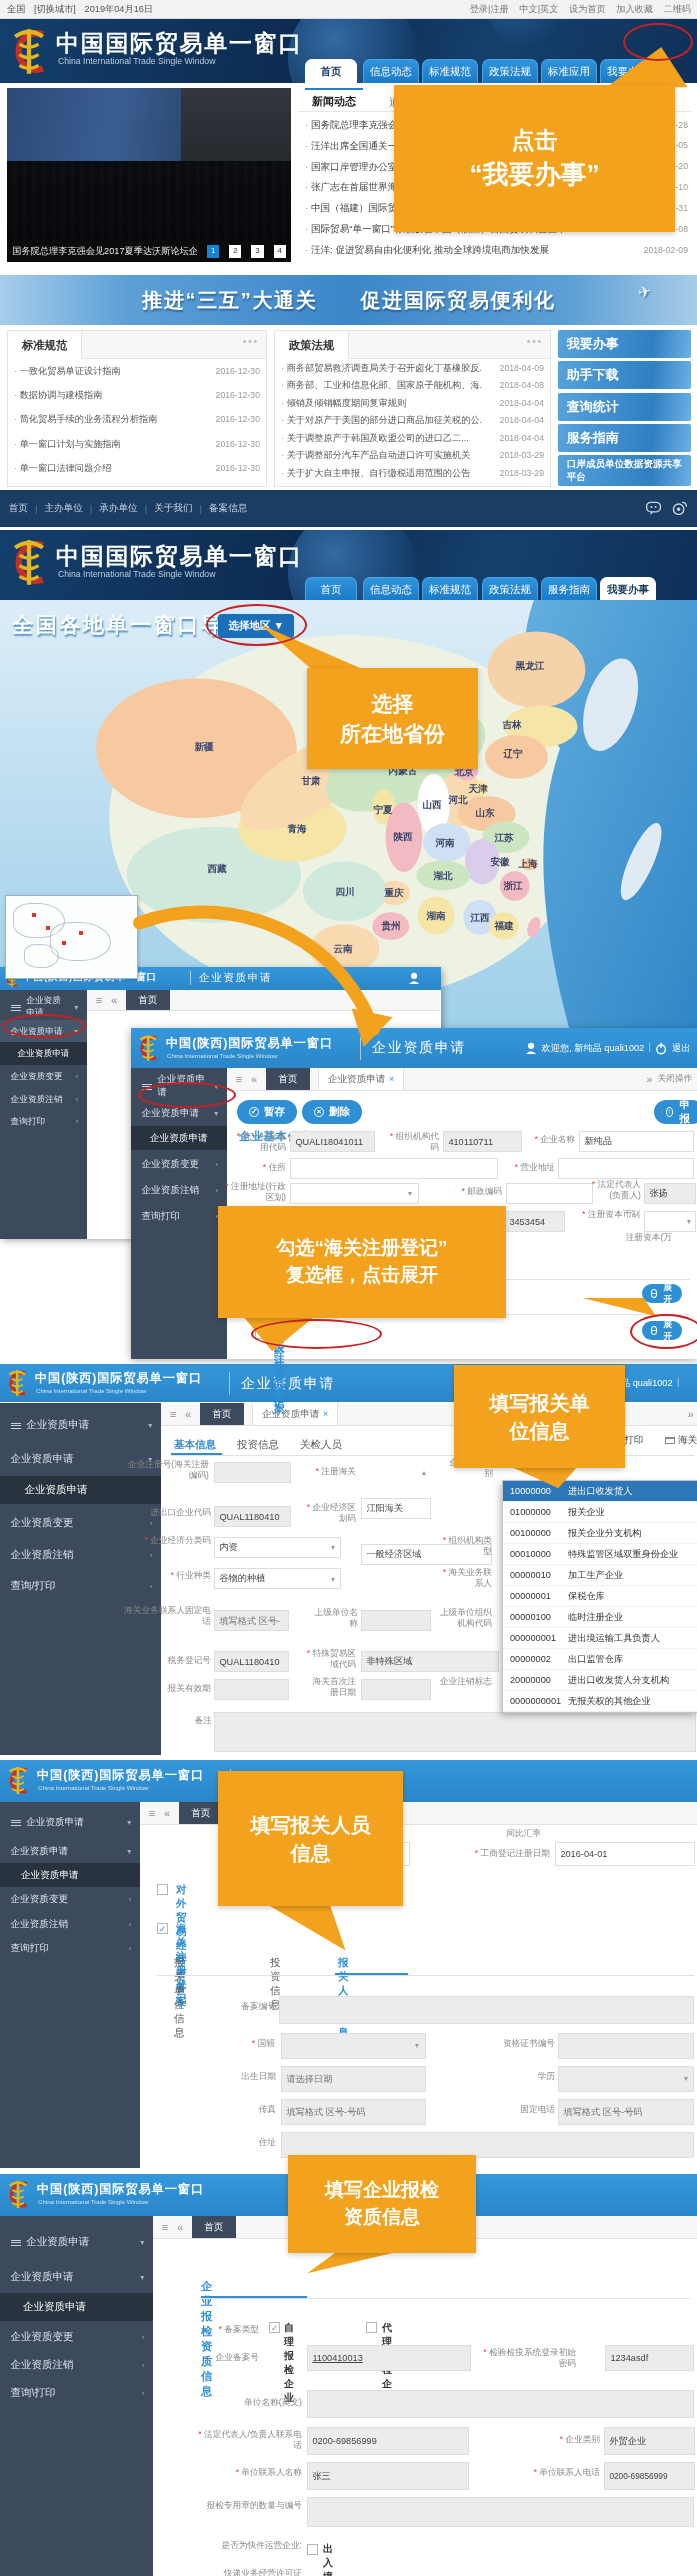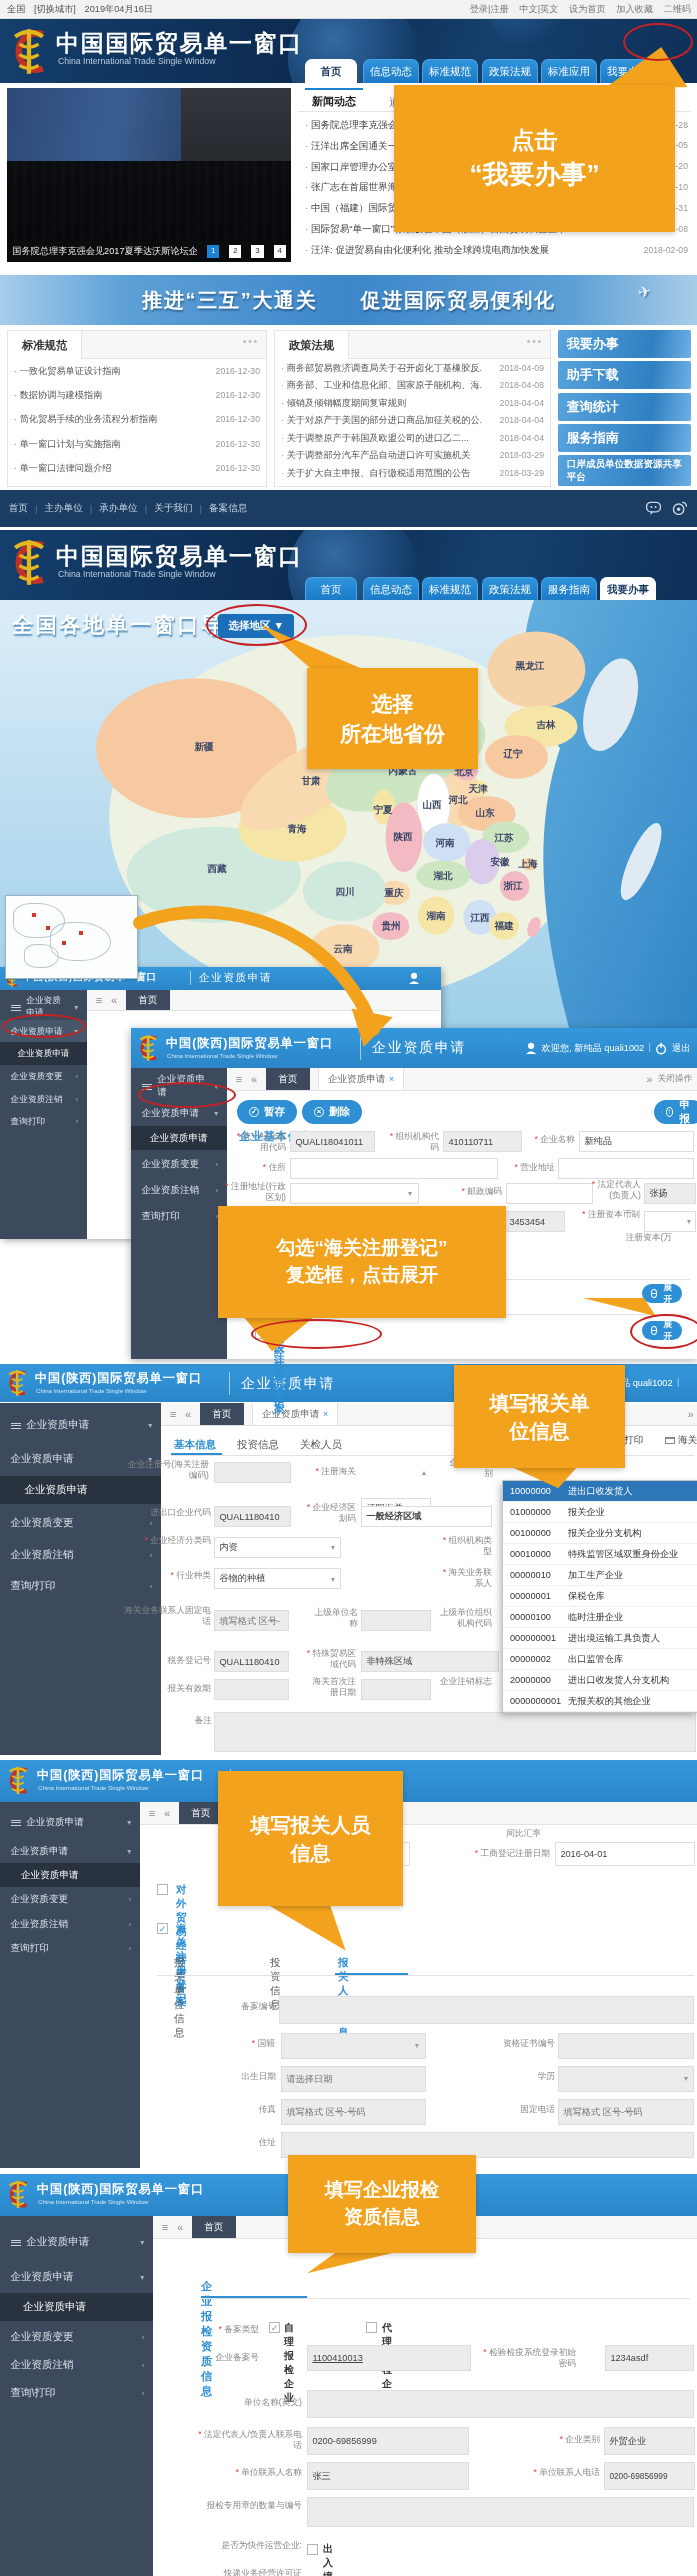--- a/index.html
+++ b/index.html
@@ -310,21 +310,21 @@
    <ellipse cx="550" cy="364" rx="19" ry="20" fill="#cfe0f5"></ellipse>
    <ellipse cx="578" cy="374" rx="17" ry="16" fill="#f5e6a8"></ellipse>
    <ellipse cx="395" cy="400" rx="40" ry="28" fill="#f8d9b0"></ellipse>
    <ellipse cx="612" cy="375" rx="7" ry="12" fill="#f3bac4" transform="rotate(20 612 375)"></ellipse>
   </svg>
   <div class="mtitle">全国各地单一窗口导航</div>
   <button class="regbtn">选择地区 ▼</button>
  </div>
 
  <span class="ab pv" style="left:530px;top:666px">黑龙江</span>
- <span class="ab pv" style="left:546px;top:725px">吉林</span>
+ <span class="ab pv" style="left:512px;top:725px">吉林</span>
  <span class="ab pv" style="left:513px;top:754px">辽宁</span>
  <span class="ab pv" style="left:464px;top:772px">北京</span>
  <span class="ab pv" style="left:478px;top:789px">天津</span>
  <span class="ab pv" style="left:458px;top:800px">河北</span>
  <span class="ab pv" style="left:432px;top:805px">山西</span>
  <span class="ab pv" style="left:403px;top:771px">内蒙古</span>
  <span class="ab pv" style="left:204px;top:747px">新疆</span>
  <span class="ab pv" style="left:311px;top:781px">甘肃</span>
  <span class="ab pv" style="left:383px;top:810px">宁夏</span>
  <span class="ab pv" style="left:297px;top:829px">青海</span>
@@ -595,21 +595,21 @@
  <div style="position:absolute;z-index:12">
   <label class="lb" style="left:122px;top:1459px;width:87px">企业注册号(海关注册编码)</label>
   <input class="ip ro" style="left: 214px; top: 1462px; width: 77px;">
   <label class="lb req" style="left:307px;top:1466px;width:49px">注册海关</label>
   <input class="ip" style="left: 361px; top: 1462px; width: 70px; margin-top: 36px;" value="江阳海关">
       <span class="caret" style="left:422px;top:1468px">▴</span>
   <label class="lb" style="left:441px;top:1457px;width:52px">企业经营类别</label>
   <label class="lb" style="left:131px;top:1507px;width:80px">进出口企业代码</label>
   <input class="ip ro" style="left: 214px; top: 1506px; width: 77px;" value="QUAL1180410">
   <label class="lb req" style="left:305px;top:1502px;width:51px">企业经济区划码</label>
-  <input class="ip" style="left: 361px; top: 1506px; width: 131px; font-weight: bold;" value="一般经济区域">
+  <input class="ip" style="left: 361px; top: 1544px; width: 131px;" value="一般经济区域">
   <label class="lb req" style="left:131px;top:1535px;width:80px">企业经济分类码</label>
   <input class="ip" style="left: 214px; top: 1537px; width: 127px;" value="内资">
       <span class="caret" style="left:331px;top:1543px">▾</span>
   <label class="lb req" style="left:438px;top:1535px;width:54px">组织机构类型</label>
   <label class="lb req" style="left:155px;top:1570px;width:56px">行业种类</label>
   <input class="ip" style="left: 214px; top: 1568px; width: 127px;" value="谷物的种植">
       <span class="caret" style="left:331px;top:1575px">▾</span>
   <label class="lb req" style="left:438px;top:1567px;width:54px">海关业务联系人</label>
   <label class="lb" style="left:124px;top:1605px;width:87px">海关业务联系人固定电话</label>
   <input class="ip ro" style="left: 214px; top: 1610px; width: 75px;" placeholder="填写格式 区号-">

